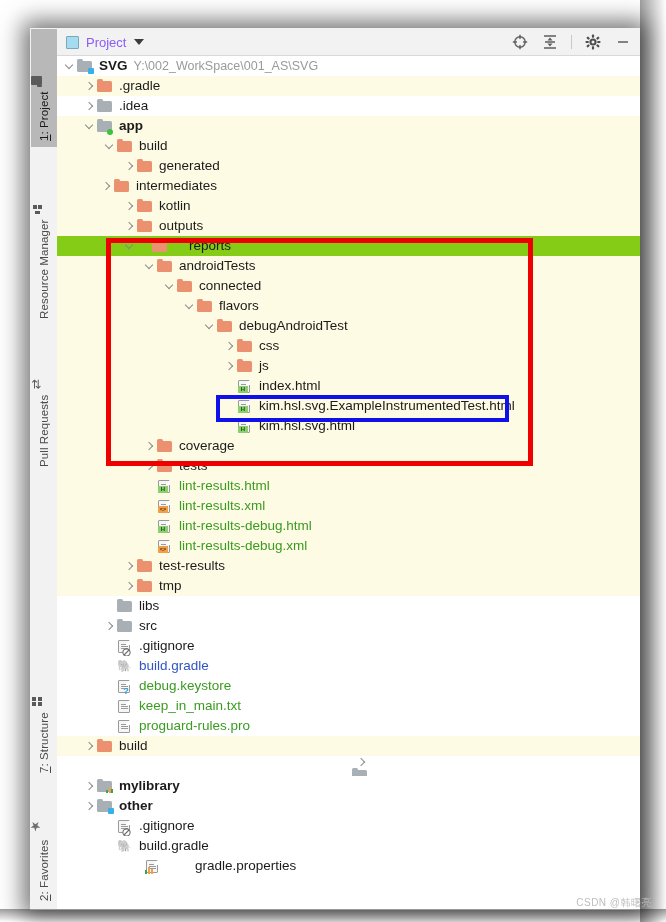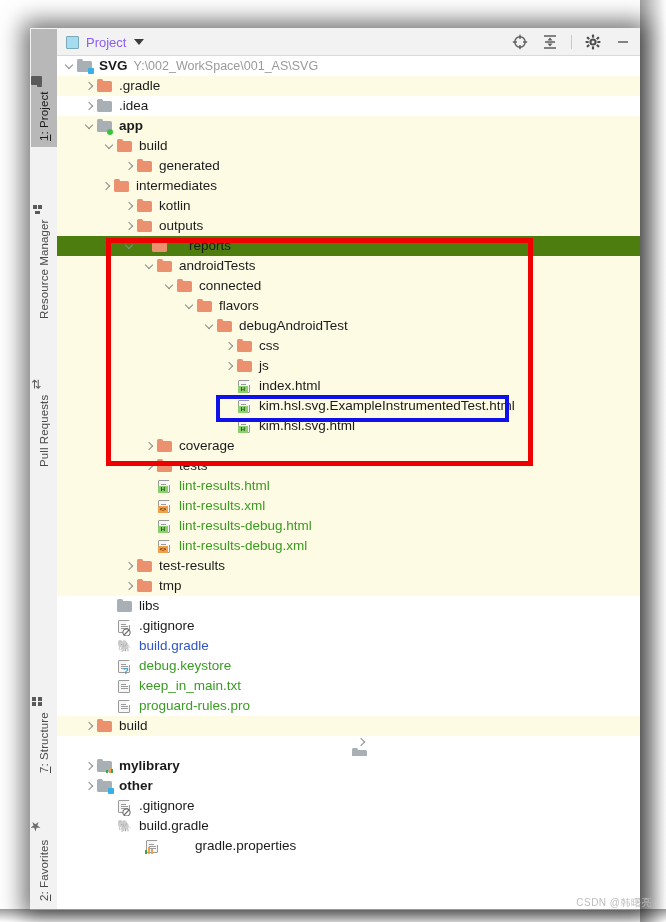--- a/index.html
+++ b/index.html
@@ -79,21 +79,21 @@
   #tree{
     position:relative;height:853px;background:#fff;font-size:13.5px;
     color:#1b1b1b;overflow:hidden;
   }
   .row{
     position:relative;height:20px;line-height:20px;white-space:nowrap;
     display:flex;align-items:center;
   }
   .row.bg-yellow{background:#fdfbe3;}
   .row.bg-white{background:#ffffff;}
-  .row.bg-sel{background:#4d7c0f;gap:15px;}
+  .row.bg-sel{background:#84cc16;gap:15px;}
 
   .arrow{
     width:11px;height:11px;flex:0 0 11px;margin-right:2px;position:relative;
   }
   .arrow.r:after,.arrow.d:after{
     content:"";position:absolute;left:2px;top:2px;width:5px;height:5px;
     border-right:1.6px solid #8a8a8a;border-bottom:1.6px solid #8a8a8a;
   }
   .arrow.r:after{transform:rotate(-45deg);left:2px;top:2.5px;}
   .arrow.d:after{transform:rotate(45deg);left:2px;top:1px;}
@@ -465,20 +465,27 @@
           <span class="lbl c-dark">tmp</span>
         </div>
         <div class="row bg-white" style="padding-left: 47px;">
           <span class="arrow "></span>
           <span class="ico">
             <span class="fold grey"></span>
           </span>
           <span class="lbl c-dark">libs</span>
         </div>
         <div class="row bg-white" style="padding-left: 47px;">
+          <span class="arrow r"></span>
+          <span class="ico">
+            <span class="fold grey"></span>
+          </span>
+          <span class="lbl c-dark">src</span>
+        </div>
+        <div class="row bg-white" style="padding-left: 47px;">
           <span class="arrow "></span>
           <span class="ico">
             <span class="file">
               <span class="ln" style="top: 2.5px; width: 5px;"></span>
               <span class="ln" style="top: 4.9px; width: 7px;"></span>
               <span class="ln" style="top: 7.3px; width: 7px;"></span>
             </span>
             <span class="tag plain" style="bottom: -1px; left: 4px;"><svg width="9" height="9" viewBox="0 0 9 9">
                 <circle cx="4.5" cy="4.5" r="3.6" fill="#fff" stroke="#6f6f6f" stroke-width="1.1"></circle>
                 <line x1="2" y1="7" x2="7" y2="2" stroke="#6f6f6f" stroke-width="1.1"></line>

